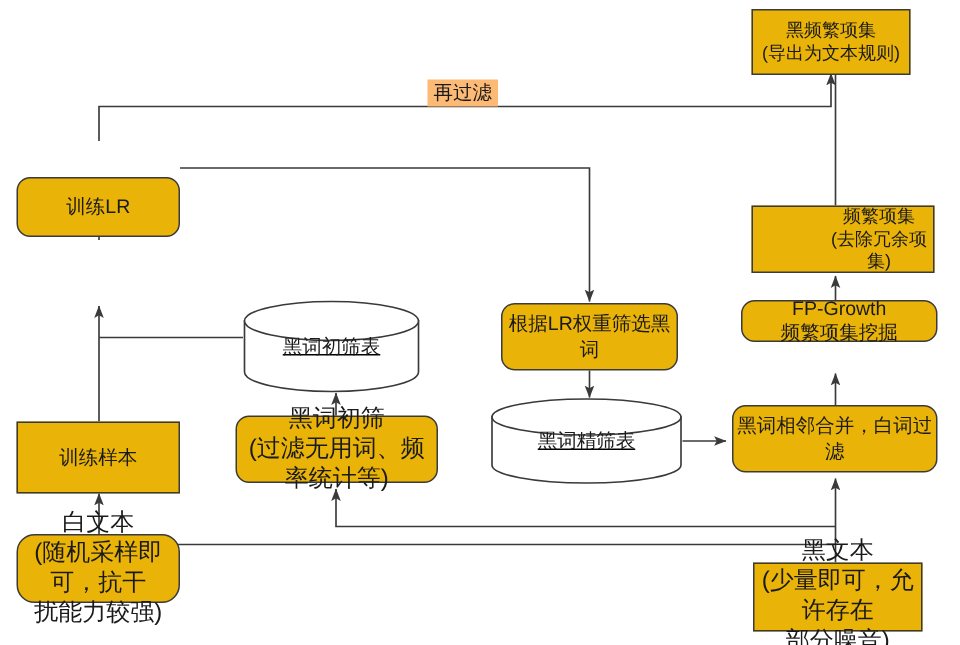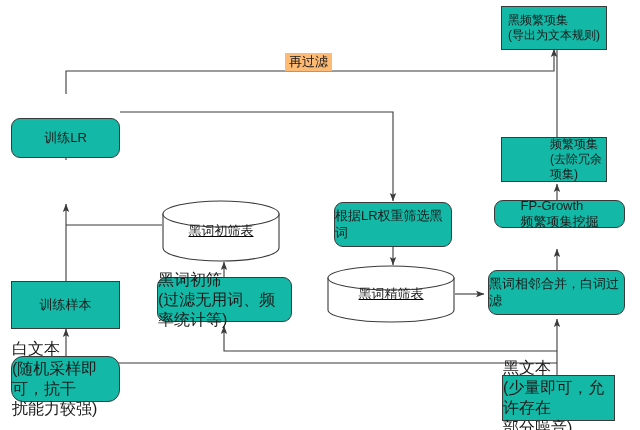--- a/index.html
+++ b/index.html
@@ -8,25 +8,25 @@
     width:640px;height:430px;
     background:#ffffff;
     font-family:"Liberation Sans","DejaVu Sans",sans-serif;
     overflow:hidden;
   }
   svg.edges{position:absolute;left:0;top:0;width:640px;height:430px;}
   .node{
     position:absolute;
     box-sizing:border-box;
     border:1px solid #3a3a3a;
-    background:#14b8a6;
+    background:#eab308;
     display:flex;
     align-items:center;
     justify-content:center;
-    text-align:left;
+    text-align:center;
     color:#1a1a1a;
     line-height:1.25;
     white-space:pre-line;
     z-index:2;
   }
   .rounded{border-radius:9px;}
   .f13{font-size:13px;}
   .f12{font-size:12px;}
   .f115{font-size:16px;}
   .cyl{
@@ -134,21 +134,21 @@
 
   <div class="node rounded f13" style="left:488px;top:270px;width:137px;height:45px;">黑词相邻合并，白词过滤</div>
 
   <div class="node f115" style="left:502px;top:375px;width:113px;height:46px;">黑文本
 (少量即可，允许存在
 部分噪音)</div>
 
   <div class="node rounded f13" style="left:494px;top:200px;width:131px;height:28px;">FP-Growth
 频繁项集挖掘</div>
 
-  <div class="node f12" style="left:501px;top:137px;width:106px;height:45px;padding-left:48px;">频繁项集
+  <div class="node f12" style="left:501px;top:137px;width:122px;height:45px;padding-left:48px;">频繁项集
 (去除冗余项集)</div>
 
   <div class="node f12" style="left:501px;top:6px;width:106px;height:44px;">黑频繁项集
 (导出为文本规则)</div>
 
   <div class="edge-label" style="left:285px;top:53px;">再过滤</div>
 
 </div>
 
 </body></html>

